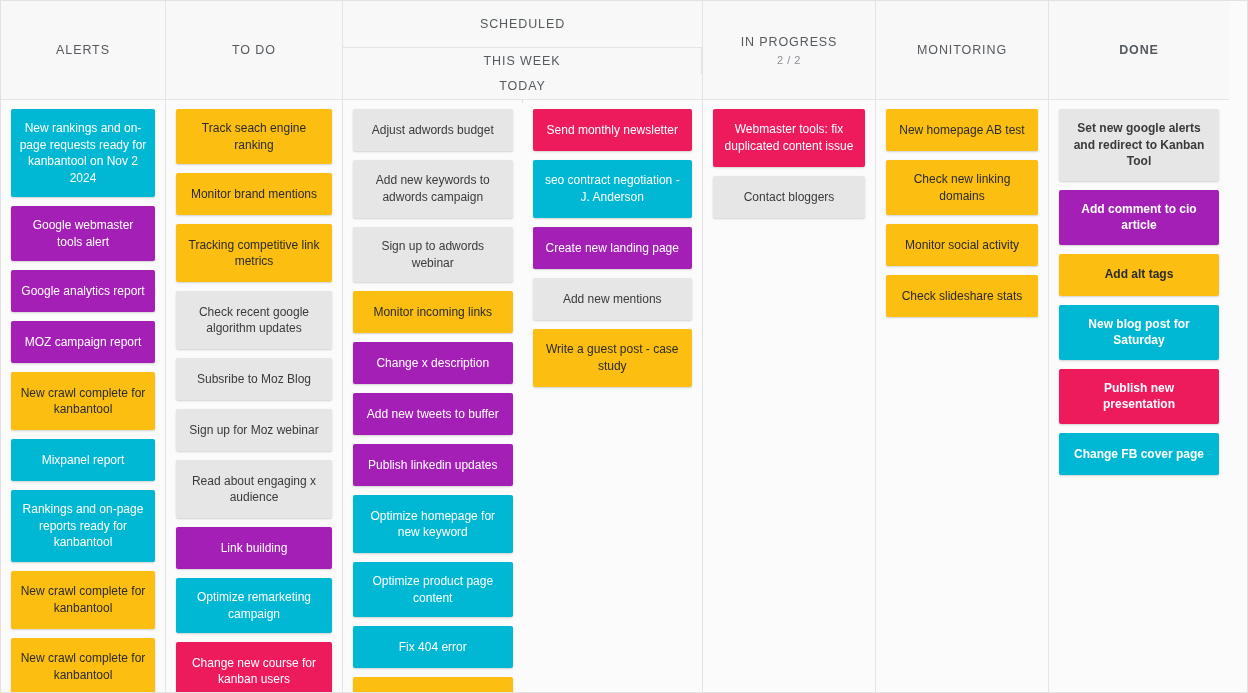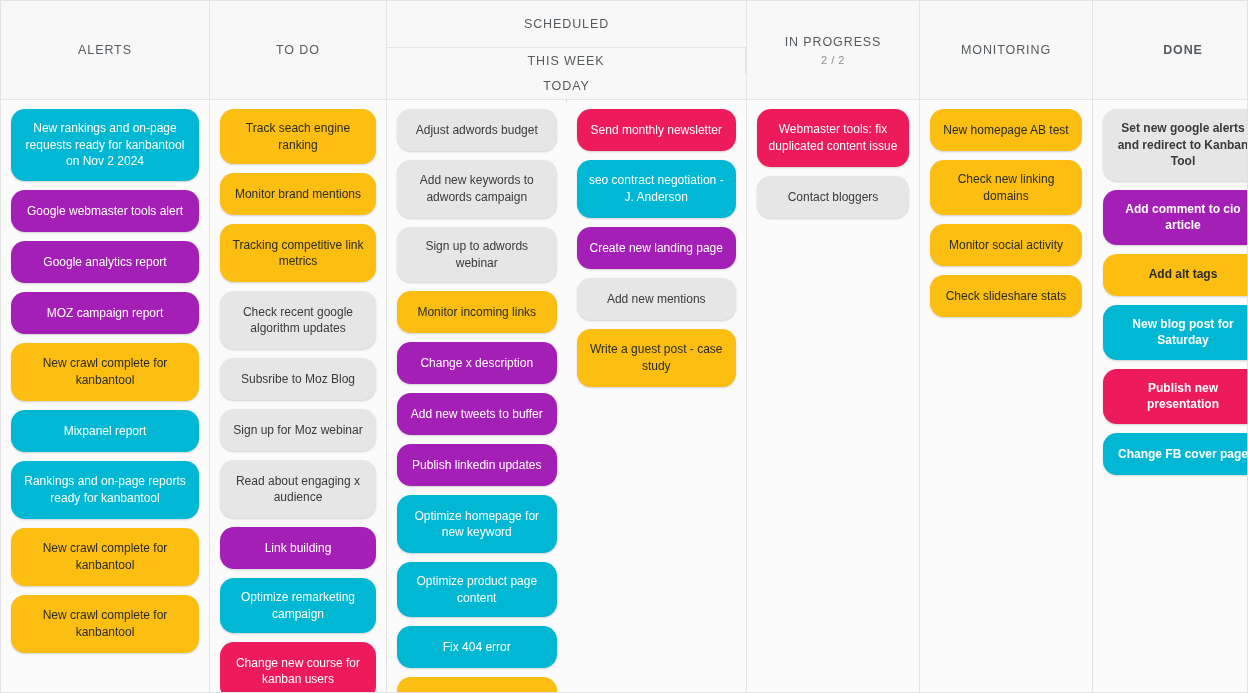--- a/index.html
+++ b/index.html
@@ -96,21 +96,21 @@
     background:
       linear-gradient(to bottom,
         #dcdcdc 0, #dcdcdc 3px,
         transparent 3px, transparent 6px) right top / 1px 100% repeat-y,
       #fbfbfb;
   }
   .lane.no-sep { background: #fbfbfb; }
 
   
   .card {
-    border-radius: 14px;
+    border-radius: 2px;
     padding: 11px 8px;
     min-height: 42px;
     display: flex;
     align-items: center;
     justify-content: center;
     text-align: center;
     font-size: 12px;
     line-height: 1.38;
     box-shadow: 0 1px 2px rgba(0,0,0,0.17);
     cursor: pointer;
@@ -122,21 +122,21 @@
   .card.c-yellow { background: #fbbe11; color: #2b2b2b; }
   .card.c-pink   { background: #ed1a5c; color: #ffffff; }
   .card.c-grey   { background: #e6e6e6; color: #3a3a3a; }
   .card.h2 { min-height: 58px; }
   .card.h3 { min-height: 72px; }
 </style>
 </head>
 <body>
 
 <div id="board">
-    <div class="lane-group" style="width: 209px;">
+    <div class="lane-group" style="width: 165px;">
       <div class="group-header tall">
         <div>ALERTS</div>
       </div>
       <div class="group-body">
         <div class="lane no-sep">
           <div class="card c-cyan h3">
             <span>New rankings and on-page requests ready for kanbantool on Nov 2 2024</span>
           </div>
           <div class="card c-purple">
             <span>Google webmaster tools alert</span>

